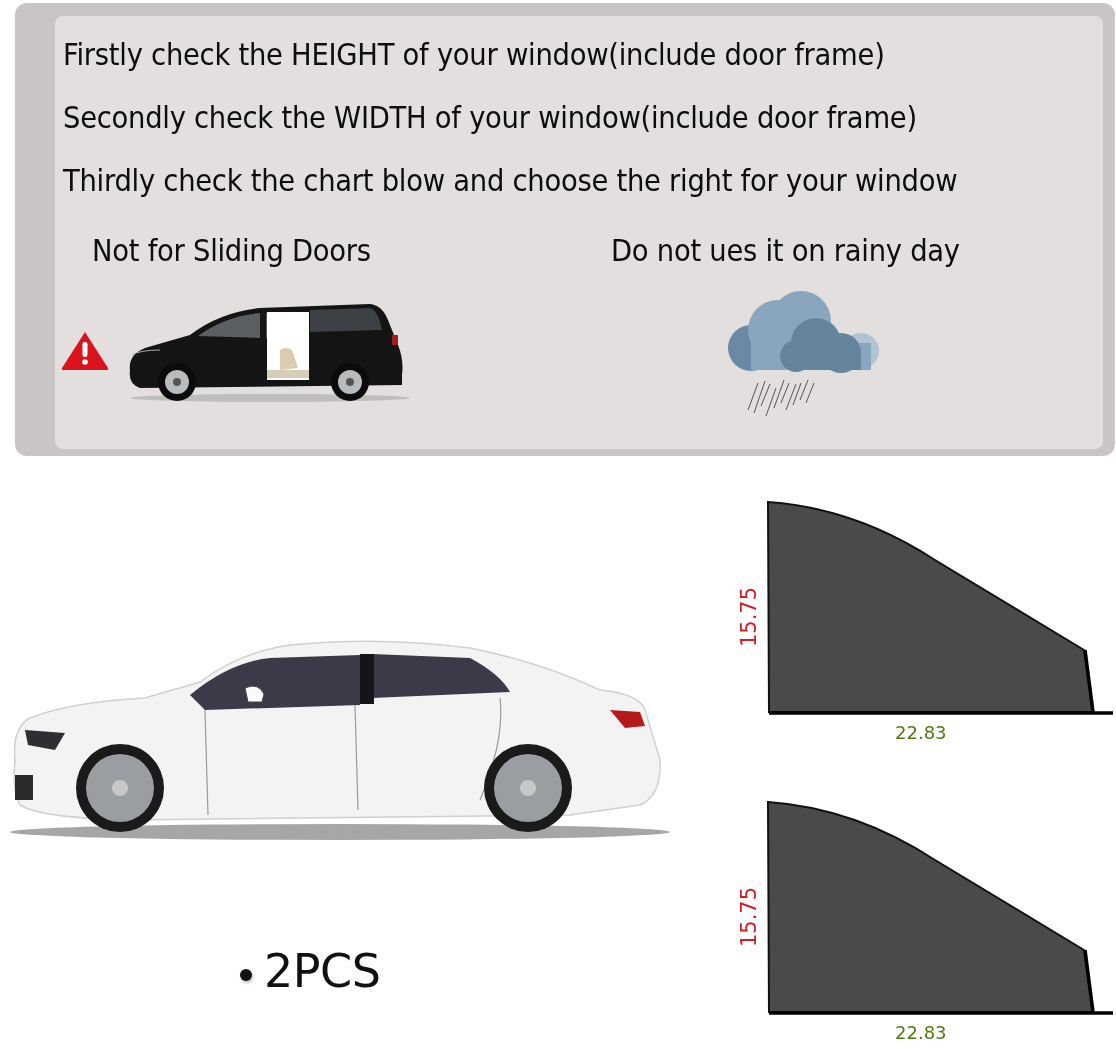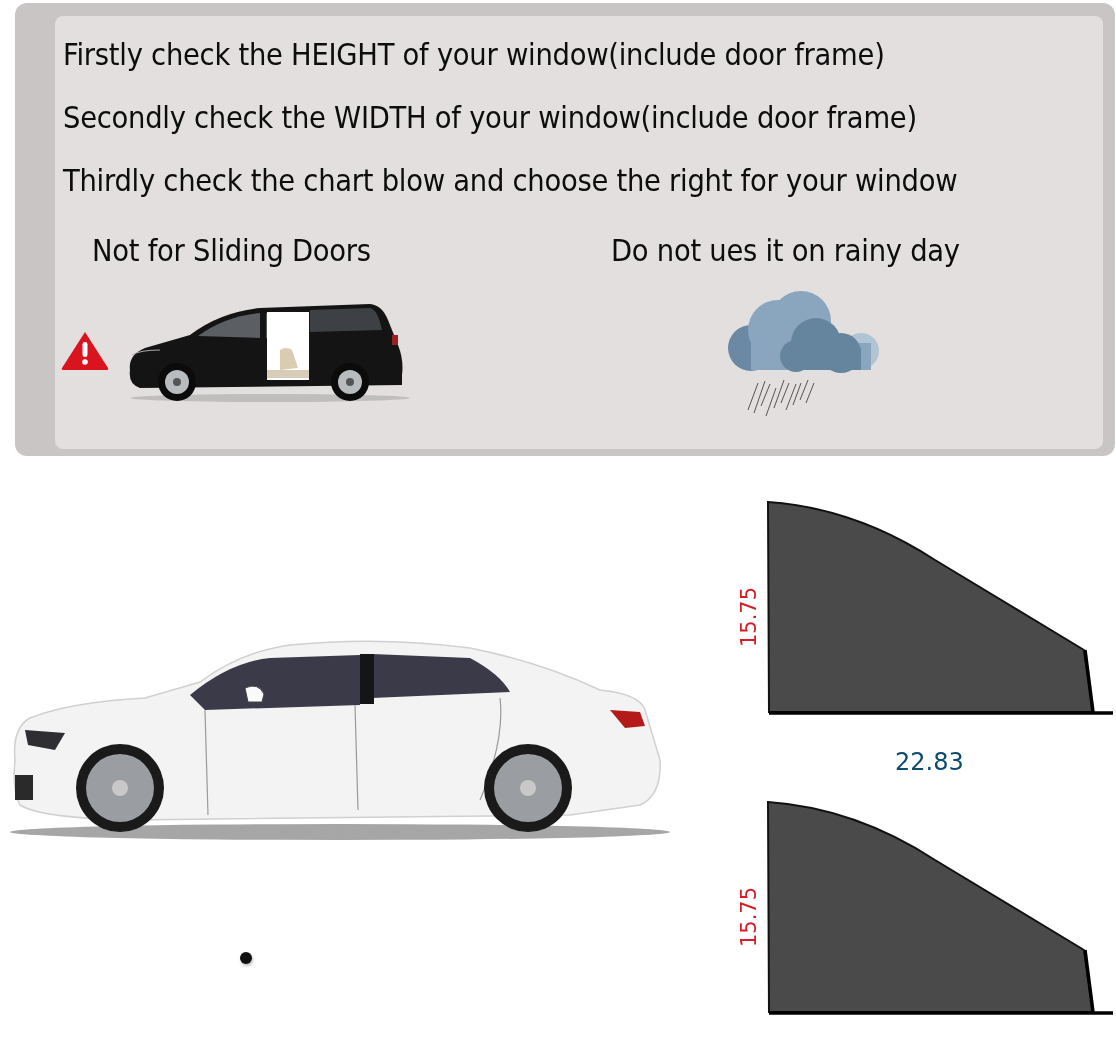--- a/index.html
+++ b/index.html
@@ -41,21 +41,21 @@
   .count .bullet { width: 12px; height: 12px; border-radius: 50%; background: #111; margin-right: 12px; margin-top: 8px; box-shadow: 1px 2px 3px rgba(0,0,0,0.25); }
   .count .label { font-size: 46px; letter-spacing: -0.5px; color: #111; }
 
   .shade { position: absolute; width: 380px; height: 270px; }
   .shade.top { left: 735px; top: 490px; }
   .shade.bottom { left: 735px; top: 790px; }
   .dim-h {
     position: absolute; font-size: 21px; color: #d81c25; white-space: nowrap;
     transform: rotate(-90deg); transform-origin: center center;
   }
-  .dim-w { position: absolute; font-size: 24px; color: #0c4a6e; white-space: nowrap; margin-top: 26px; }
+  .dim-w { position: absolute; font-size: 18px; color: #4d7c0f; white-space: nowrap; }
 </style>
 </head>
 <body>
 
 <div class="info-panel">
   <div class="info-inner"></div>
 </div>
 
 <div class="instr l1">Firstly check the HEIGHT of your window(include door frame)</div>
 <div class="instr l2">Secondly check the WIDTH of your window(include door frame)</div>
@@ -129,20 +129,21 @@
   <circle cx="120" cy="178" r="44" fill="#1a1a1a"></circle>
   <circle cx="120" cy="178" r="34" fill="#9a9da1"></circle>
   <circle cx="120" cy="178" r="8" fill="#c8c8c8"></circle>
   <circle cx="528" cy="178" r="44" fill="#1a1a1a"></circle>
   <circle cx="528" cy="178" r="34" fill="#9a9da1"></circle>
   <circle cx="528" cy="178" r="8" fill="#c8c8c8"></circle>
 </svg>
 
 <div class="count">
   <span class="bullet"></span>
+  <span class="label">2PCS</span>
 </div>
 
 <div class="shade top">
   <svg width="380" height="230" viewBox="0 0 380 230" style="position:absolute;left:0;top:0">
     <path d="M33 12 Q120 18 200 70 L349 160 L358 222 L34 222 Z" fill="#4a4a4a" stroke="#111" stroke-width="2"></path>
     <line x1="34" y1="223" x2="378" y2="223" stroke="#000" stroke-width="3.5"></line>
     <line x1="350" y1="160" x2="358" y2="222" stroke="#000" stroke-width="3.5"></line>
   </svg>
   <div class="dim-h" style="left:-16px;top:115px;">15.75</div>
   <div class="dim-w" style="left:160px;top:232px;">22.83</div>

